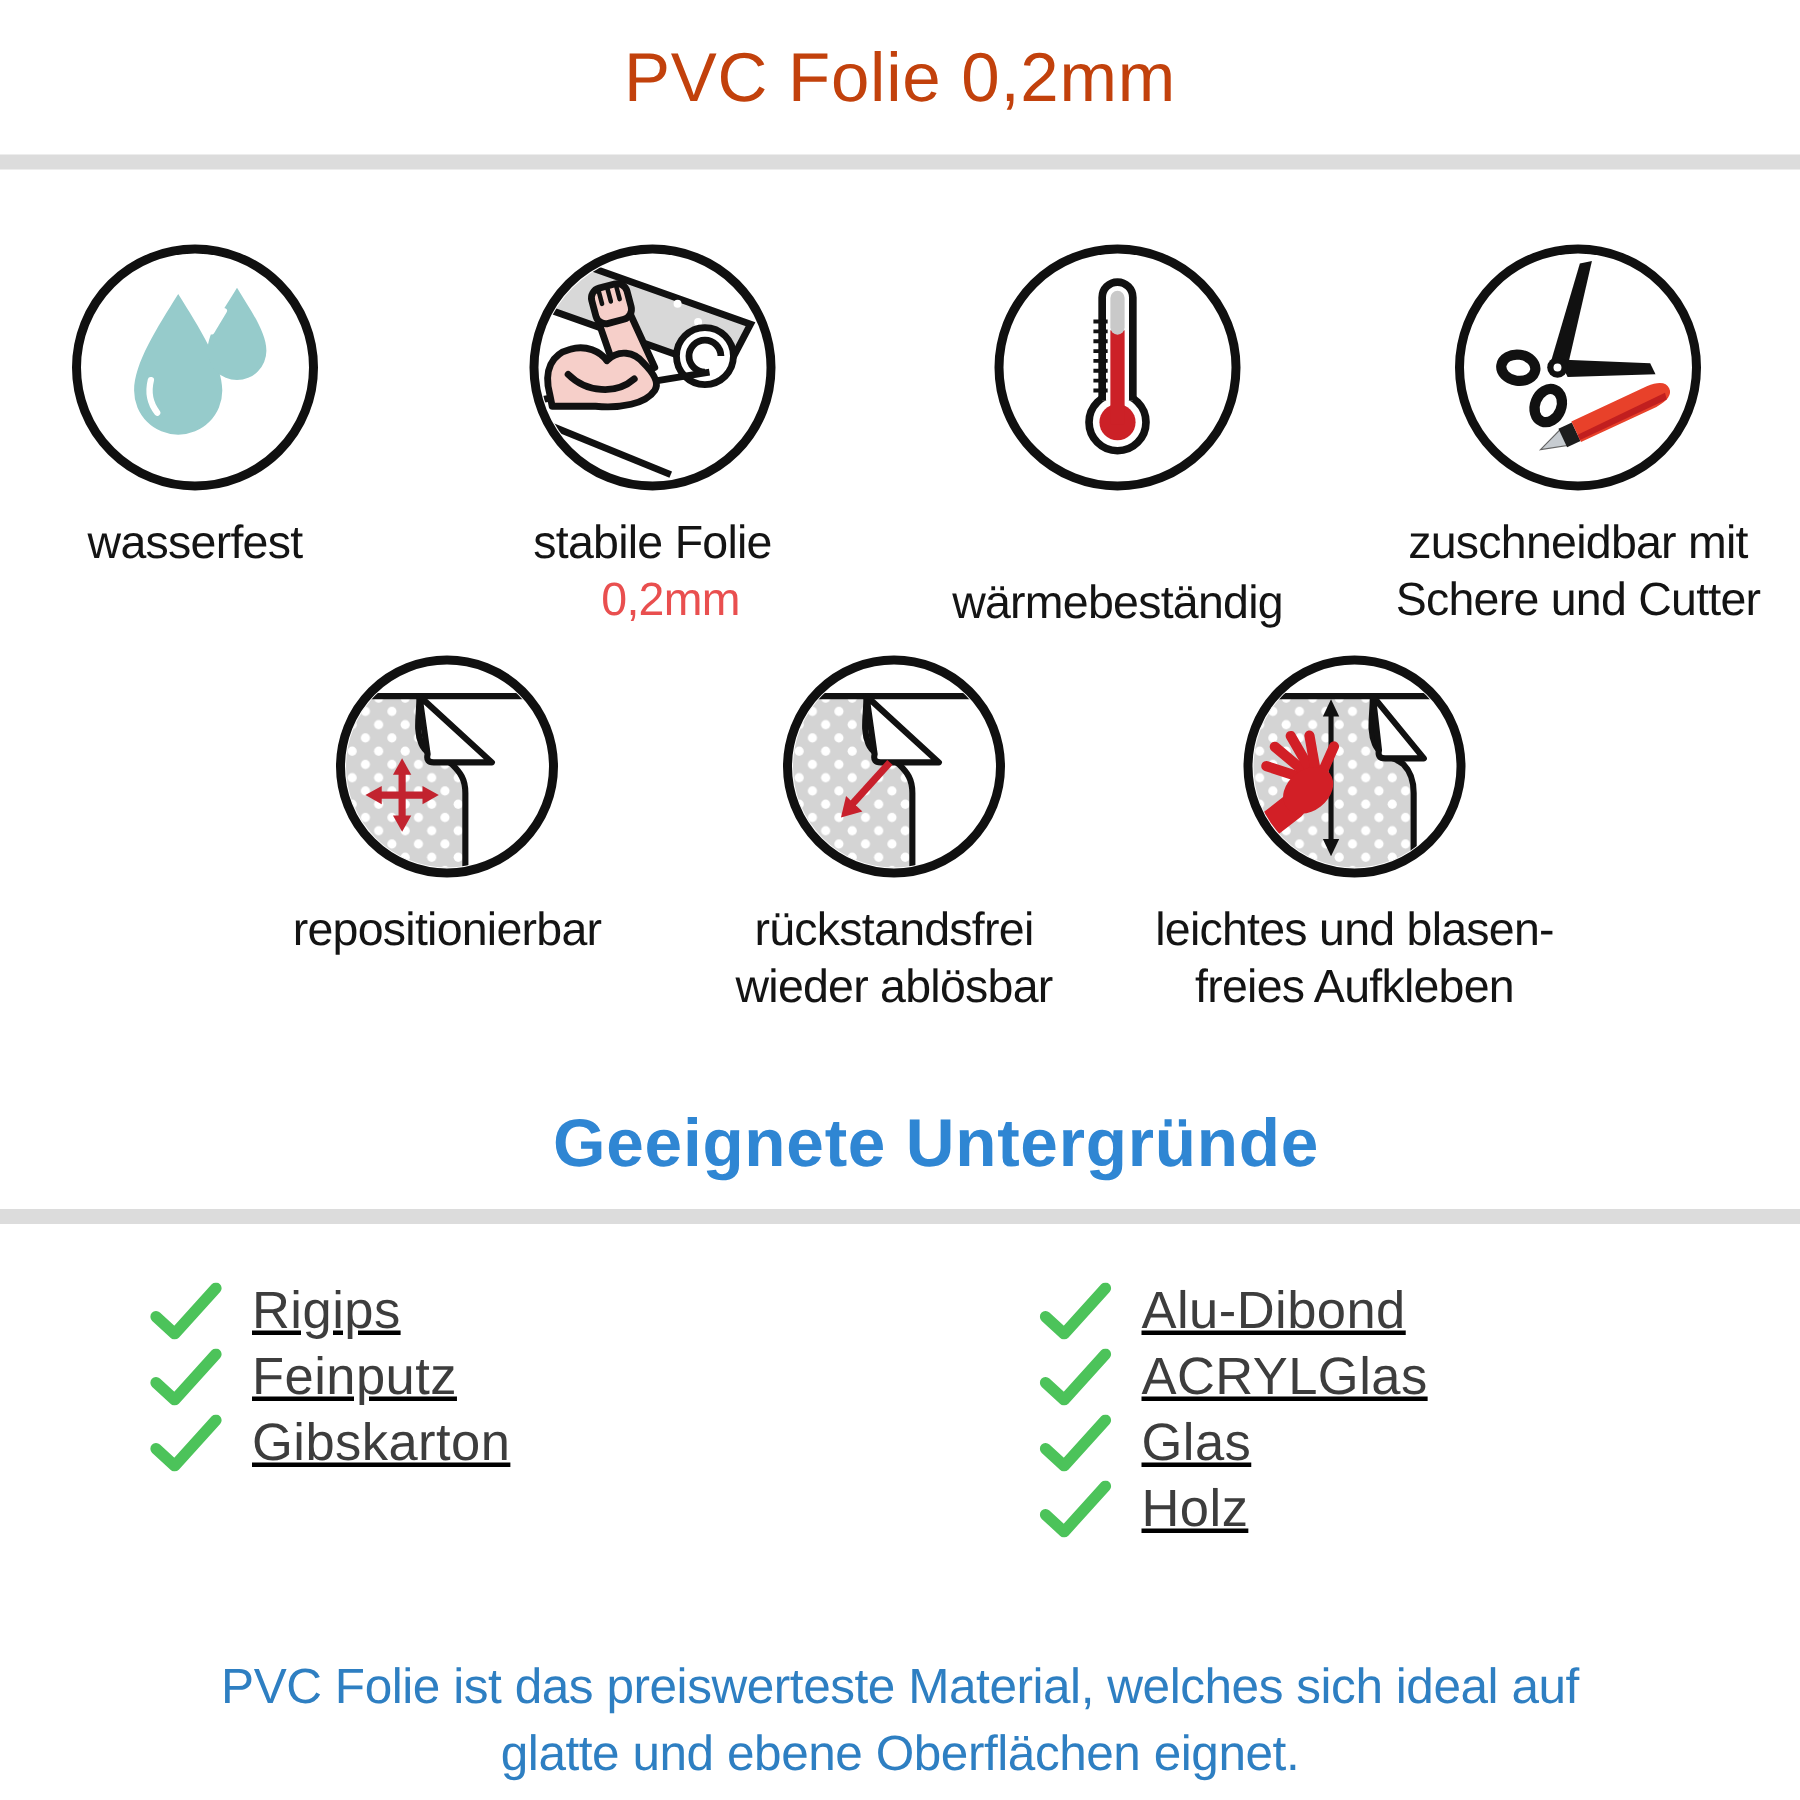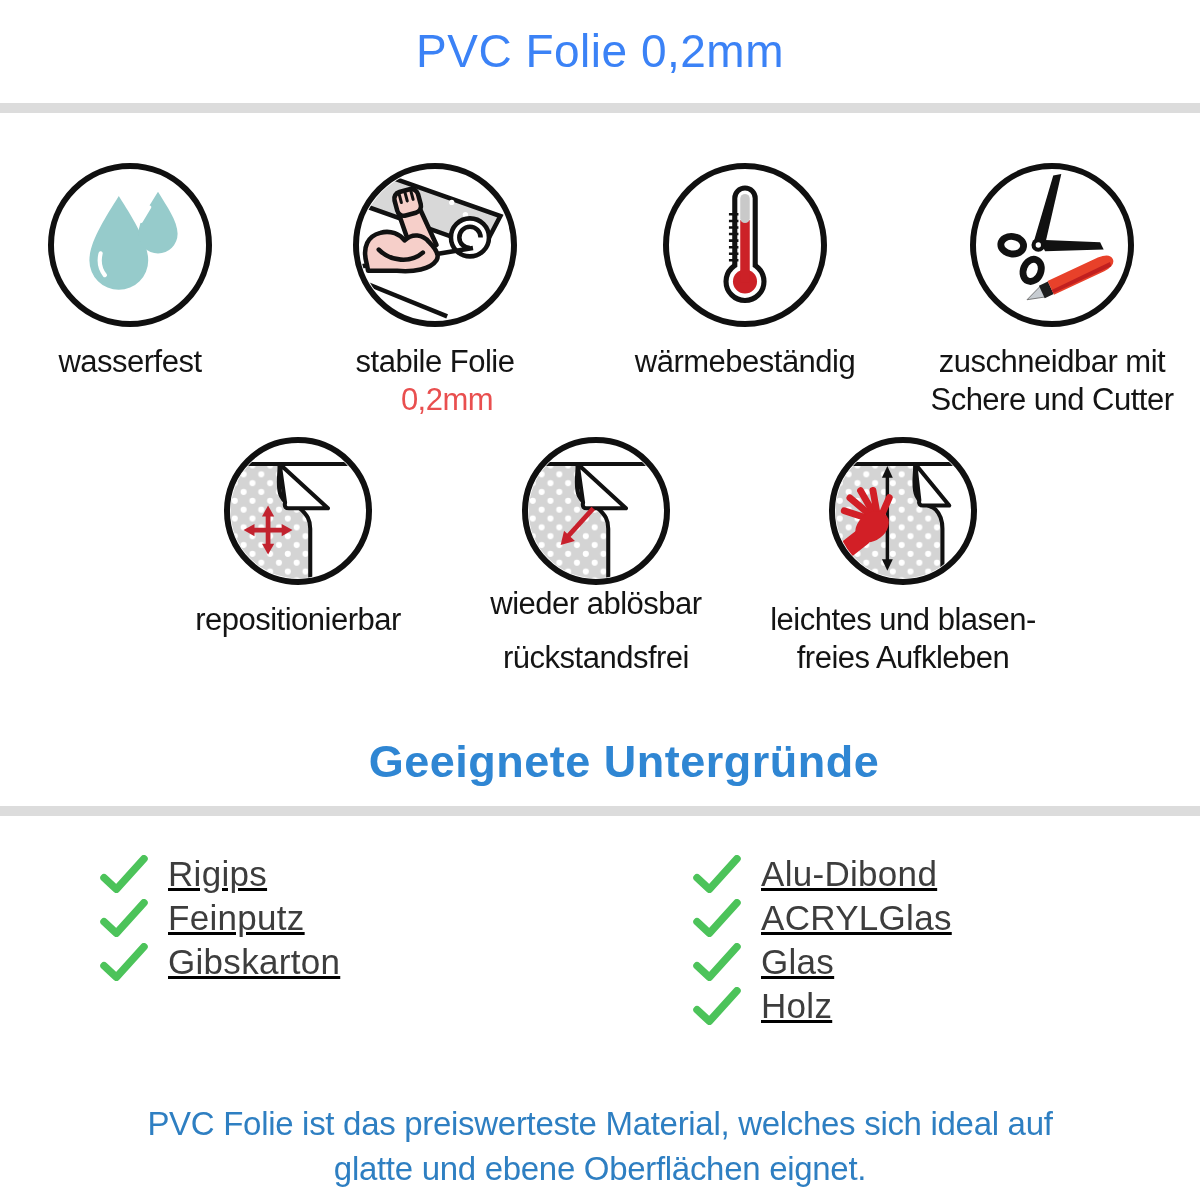--- a/index.html
+++ b/index.html
@@ -3,21 +3,21 @@
 <meta charset="utf-8">
 <style>
   html,body{margin:0;padding:0;}
   body{
     width:1200px;height:1200px;background:#ffffff;position:relative;
     font-family:"Liberation Sans", sans-serif;overflow:hidden;
   }
   .abs{position:absolute;}
   .page-title{
     top:24px;left:0;width:1200px;text-align:center;
-    font-size:46px;font-weight:500;color:#3b82f6;letter-spacing:.5px;
+    font-size:46px;font-weight:500;color:#c2410c;letter-spacing:.5px;
   }
   .divider{left:0;width:1200px;height:10px;background:#dcdcdc;}
   .divider-1{top:103px;}
   .divider-2{top:806px;}
   .feat{display:flex;flex-direction:column;align-items:center;}
   .feat .ring{
     border:6px solid #101010;border-radius:50%;
     display:flex;align-items:center;justify-content:center;background:#fff;
   }
   .ring-lg{width:152px;height:152px;}
@@ -84,21 +84,21 @@
         </g>
         <path d="M10,124 C4,102 12,88 28,84 C42,80 54,86 60,94 C70,84 84,86 92,96 C102,106 106,114 102,120 C94,132 72,136 50,134 L12,134 Z" fill="#f6cfc9" stroke="#111" stroke-width="6" stroke-linejoin="round"></path>
         <path d="M26,106 C42,122 68,124 84,110" stroke="#111" stroke-width="6" fill="none" stroke-linecap="round"></path>
       </g>
     </svg>
   </div>
   <div class="feat-label">stabile Folie</div>
   <div class="feat-sublabel">0,2mm</div>
 </div>
 
-<div class="abs feat" style="left:595px;top:163px;width:300px;">
+<div class="abs feat" style="left:595px;top:163px;width:300px;gap:40px;">
   <div class="ring ring-lg">
     <svg width="146" height="146" viewBox="0 0 200 200">
       <circle cx="100" cy="150" r="26" fill="#fff" stroke="#111" stroke-width="7"></circle>
       <path d="M86,130 L86,36 a14,14 0 0 1 28,0 L114,130" fill="#ffffff" stroke="#111" stroke-width="7"></path>
       <circle cx="100" cy="150" r="16.5" fill="#cc2127"></circle>
       <rect x="93.5" y="66" width="13" height="86" fill="#cc2127"></rect>
       <rect x="93.5" y="30" width="13" height="40" rx="6.5" fill="#c9c9c9"></rect>
       <path d="M78,58 L91,58 M78,67 L91,67 M78,76 L91,76 M78,85 L91,85 M78,94 L91,94 M78,103 L91,103 M78,112 L91,112 M78,121 L91,121" stroke="#111" stroke-width="3.5"></path>
     </svg>
   </div>
@@ -180,22 +180,22 @@
         <path d="M0,31 L73,31 C73,50 69,64 75,78 C81,92 97,90 105,98 C113,106 118,112 118,126 L118,204 L0,204 Z" fill="#d4d4d4"></path>
         <path d="M0,31 L73,31 C73,50 69,64 75,78 C81,92 97,90 105,98 C113,106 118,112 118,126 L118,204 L0,204 Z" fill="url(#dotsF2)"></path>
         <path d="M73,31 C73,50 69,64 75,78 C81,92 97,90 105,98 C113,106 118,112 118,126 L118,200" stroke="#111" stroke-width="6" fill="none"></path>
         <line x1="2" y1="31" x2="198" y2="31" stroke="#111" stroke-width="6"></line>
         <path d="M73,31 L144,96 L87,96 Q79,96 81,88 Z" fill="#ffffff" stroke="#111" stroke-width="6" stroke-linejoin="round"></path>
         <line x1="96" y1="96" x2="58" y2="138" stroke="#c8202c" stroke-width="7"></line>
         <polygon points="48,150 53,129 69,144" fill="#c8202c"></polygon>
       </g>
     </svg>
   </div>
+  <div class="feat-label">rückstandsfrei</div>
   <div class="feat-label" style="margin-top:0;">wieder ablösbar</div>
-  <div class="feat-label">rückstandsfrei</div>
 </div>
 
 <div class="abs feat" style="left:743px;top:437px;width:320px;">
   <div class="ring ring-sm">
     <svg width="136" height="136" viewBox="0 0 200 200">
       <defs>
         <clipPath id="clipF3">
             <circle cx="100" cy="100" r="99"></circle>
           </clipPath>
         <pattern id="dotsF3" width="26" height="26" patternUnits="userSpaceOnUse">

